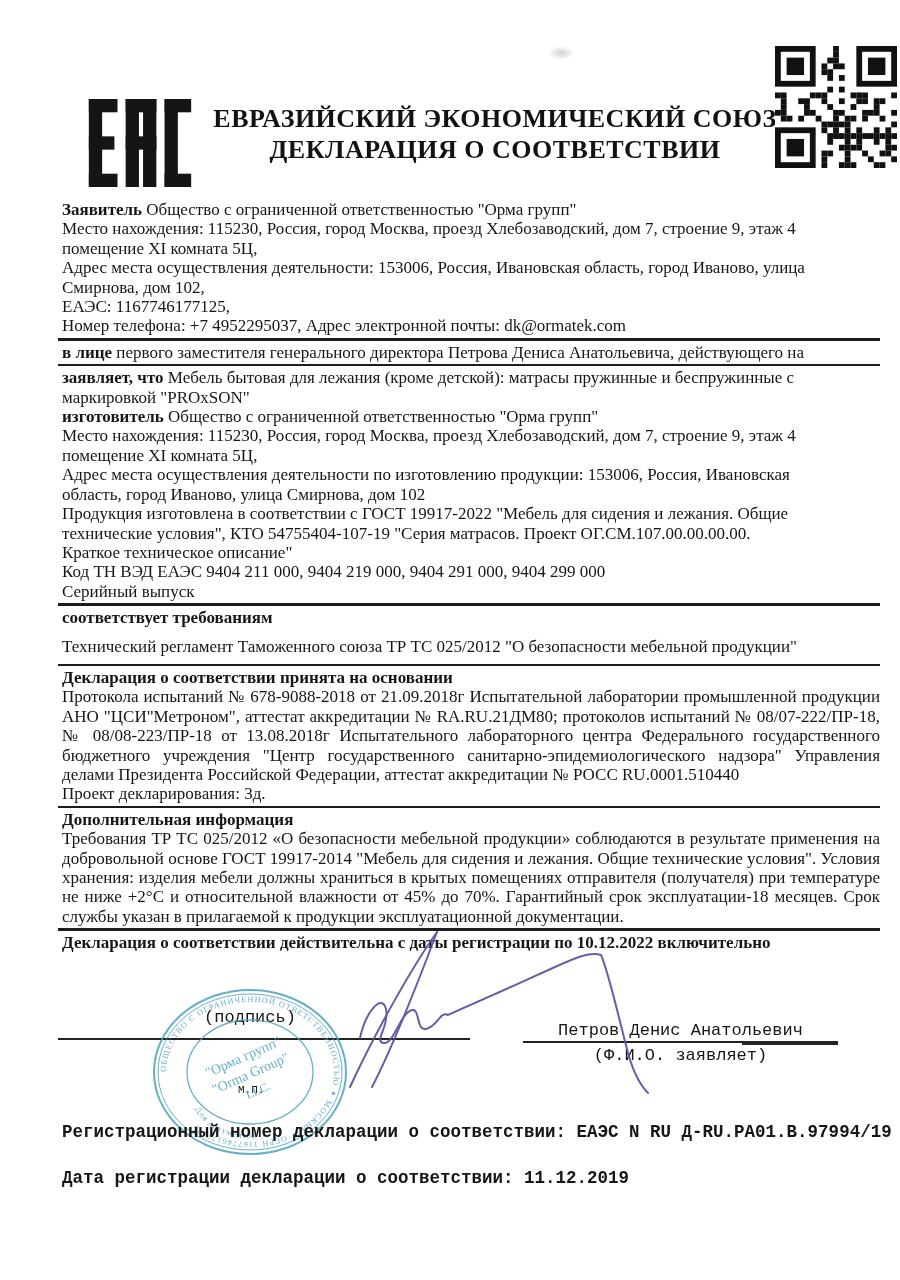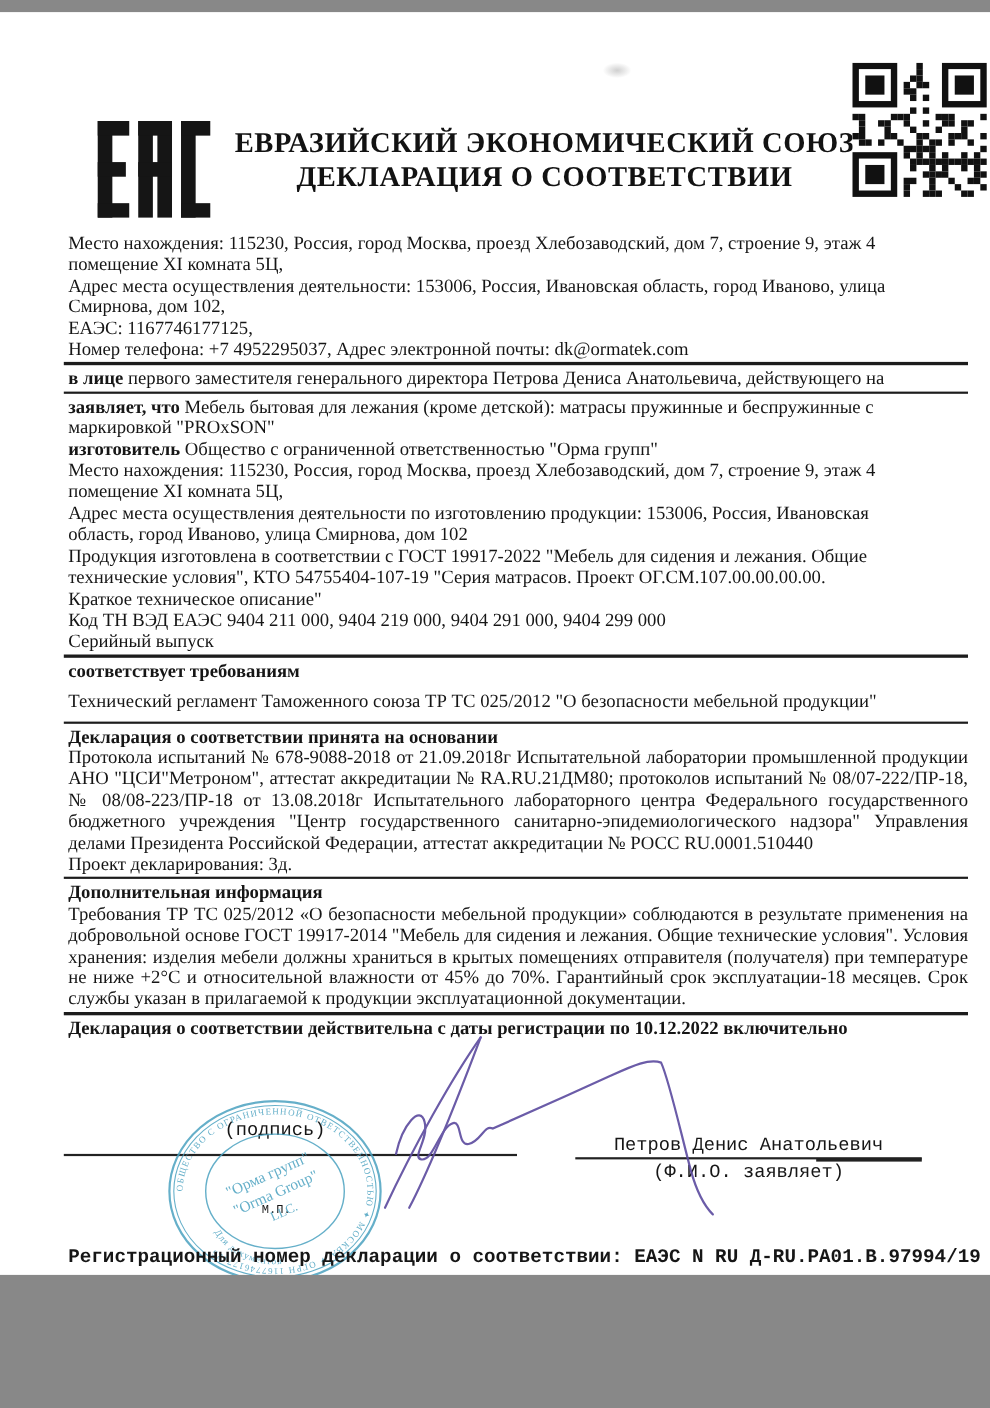--- a/index.html
+++ b/index.html
@@ -1,19 +1,19 @@
 <!DOCTYPE html>
 <html><head>
 <meta charset="utf-8">
 <style>
   html,body{margin:0;padding:0;background:#888;}
   .page{
-    position:relative;width:900px;height:1148px;background:#ffffff;
+    position:relative;width:900px;height:1280px;background:#ffffff;
     font-family:"Liberation Serif","DejaVu Serif",serif;color:#161616;
-    overflow:hidden;margin:11px auto;
+    overflow:hidden;margin:0 auto;
   }
   
   .eac-logo{position:absolute;left:88px;top:99px;width:104px;height:88px;}
   .doc-title{
     position:absolute;left:205px;top:103px;width:580px;text-align:center;
     font-weight:bold;font-size:26px;line-height:31px;letter-spacing:0.5px;color:#121212;
   }
   .qr{position:absolute;left:772px;top:46px;width:128px;height:122px;}
   
   .bodytext{position:absolute;top:200px;left:62px;width:818px;font-size:17px;line-height:19.4px;}
@@ -179,20 +179,21 @@
       <rect x="96" y="12" width="18" height="18" fill="#111"></rect>
       <rect x="0" y="84" width="42" height="42" fill="#111"></rect>
       <rect x="6" y="90" width="30" height="30" fill="#fff"></rect>
       <rect x="12" y="96" width="18" height="18" fill="#111"></rect>
     </svg>
 
   <div class="smudge"></div>
 
   <div class="bodytext">
 
+    <div class="ln"><span class="b">Заявитель</span> <span>Общество с ограниченной ответственностью "Орма групп"</span></div>
     <div class="ln">Место нахождения: 115230, Россия, город Москва, проезд Хлебозаводский, дом 7, строение 9, этаж 4</div>
     <div class="ln">помещение XI комната 5Ц,</div>
     <div class="ln">Адрес места осуществления деятельности: 153006, Россия, Ивановская область, город Иваново, улица</div>
     <div class="ln">Смирнова, дом 102,</div>
     <div class="ln">ЕАЭС: 1167746177125,</div>
     <div class="ln">Номер телефона: +7 4952295037, Адрес электронной почты: dk@ormatek.com</div>
 
     <div class="rule thick"></div>
 
     <div class="ln"><span class="b">в лице</span> <span>первого заместителя генерального директора Петрова Дениса Анатольевича, действующего на</span></div>

